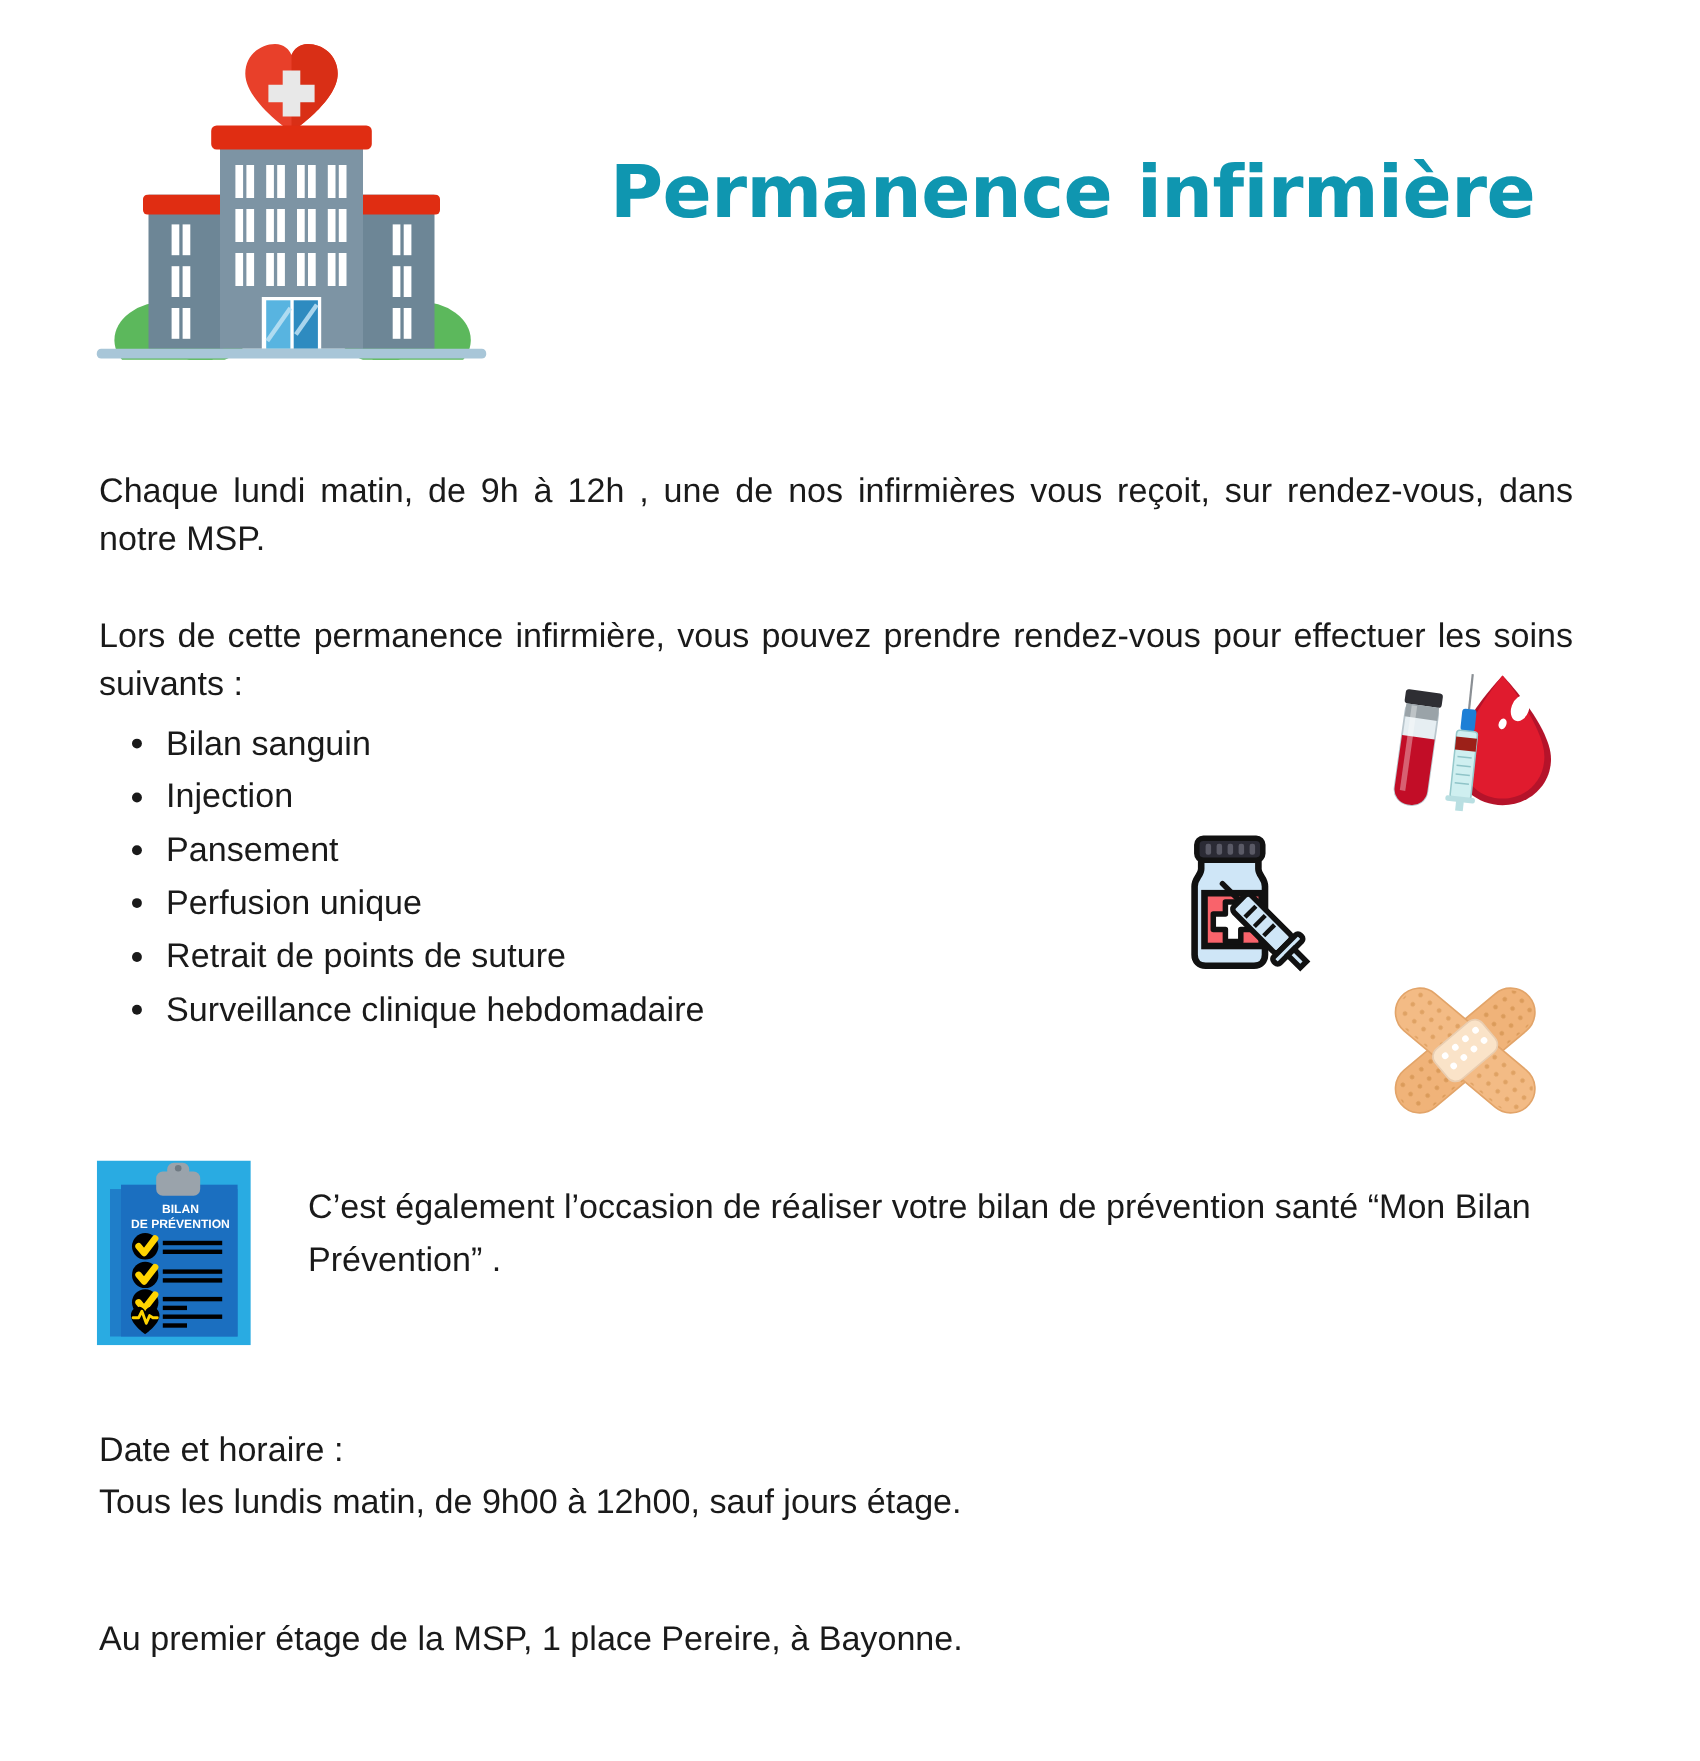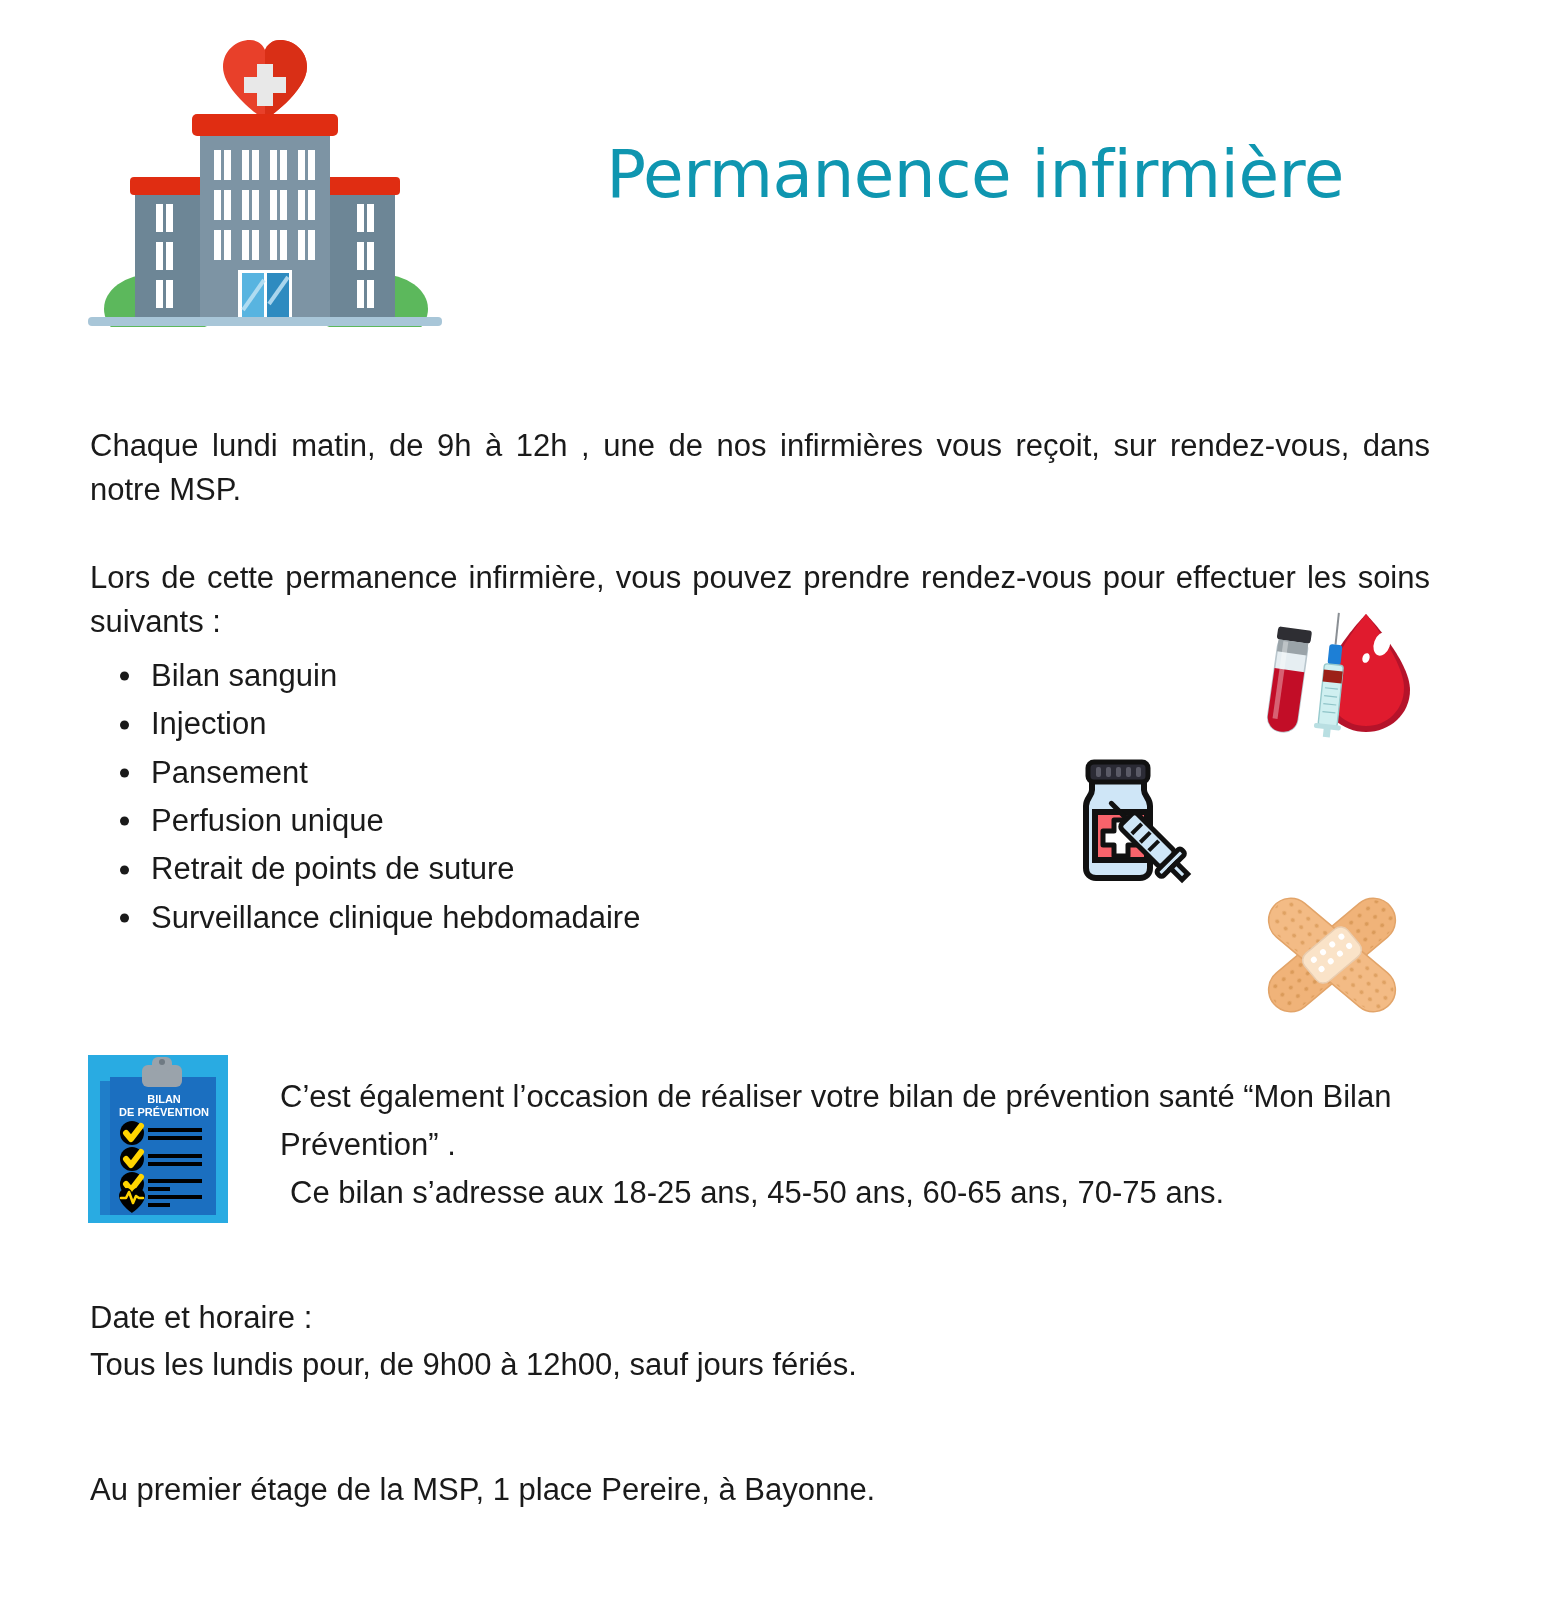--- a/index.html
+++ b/index.html
@@ -41,21 +41,21 @@
     height: 295px;
   }
   .page-title {
     position: absolute;
     left: 470px;
     top: 142px;
     width: 1010px;
     text-align: center;
     font-family: "DejaVu Sans", sans-serif;
     font-size: 66px;
-    font-weight: normal;
+    font-weight: bold;
     color: #0f96b0;
     letter-spacing: -0.5px;
     line-height: 1;
     white-space: nowrap;
   }
 
   
   .para {
     position: absolute;
     left: 90px;
@@ -399,26 +399,25 @@
           <path d="M33 143 l5 0 l3 -6 l4 11 l3 -7 l3 2 l4 0" stroke="#ffd400" stroke-width="2.6" fill="none" stroke-linecap="round" stroke-linejoin="round"></path>
           <rect x="60" y="140" width="54" height="4" fill="#000000"></rect>
           <rect x="60" y="148" width="22" height="4" fill="#000000"></rect>
         </g>
       </svg>
     </div>
 
     <div class="prevention-text">
       <span>C’est également l’occasion de réaliser votre bilan de prévention santé</span>
       <span>“Mon Bilan Prévention” .</span>
-      <span class="indent">Ce bilan s’adresse aux 18-25 ans, 45-50 ans, 60-65 ans, 70-75 ans.</span>
     </div>
   </div>
 
   <div class="info-block info-date">
     <div>Date et horaire :</div>
-    <div>Tous les lundis pour, de 9h00 à 12h00, sauf jours fériés.</div>
+    <div>Tous les lundis matin, de 9h00 à 12h00, sauf jours étage.</div>
   </div>
 
   <div class="info-block info-lieu">
     <div>Au premier étage de la MSP, 1 place Pereire, à Bayonne.</div>
   </div>
 
 </div>
 
 </body></html>

